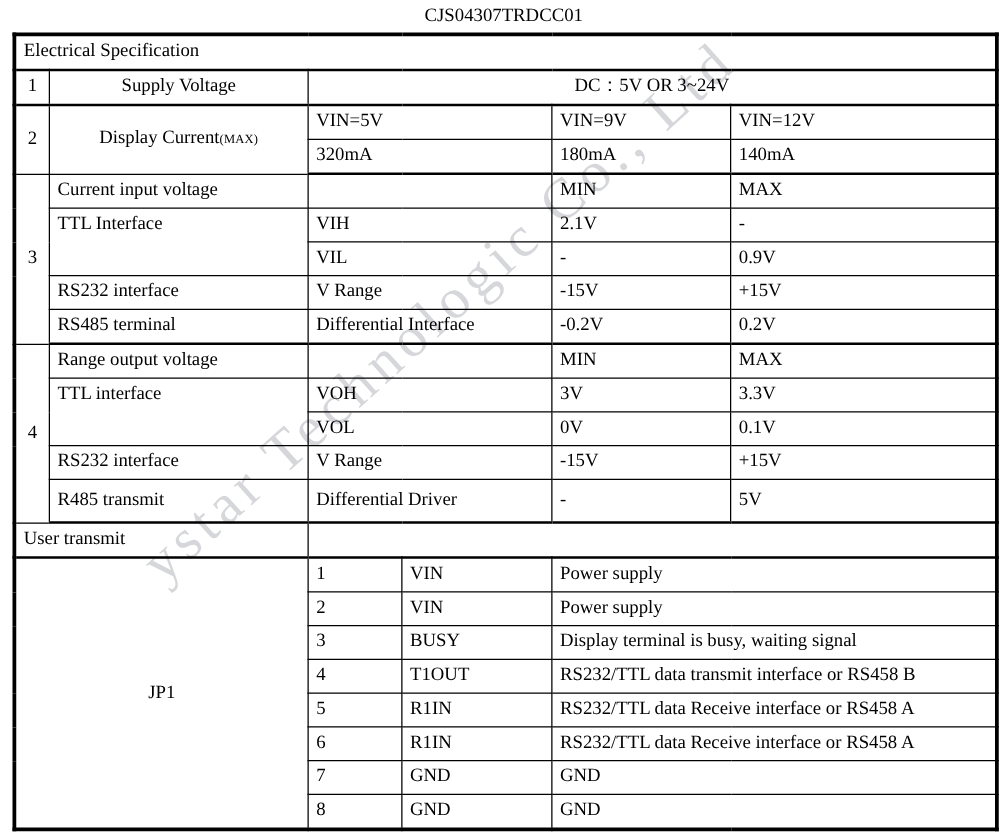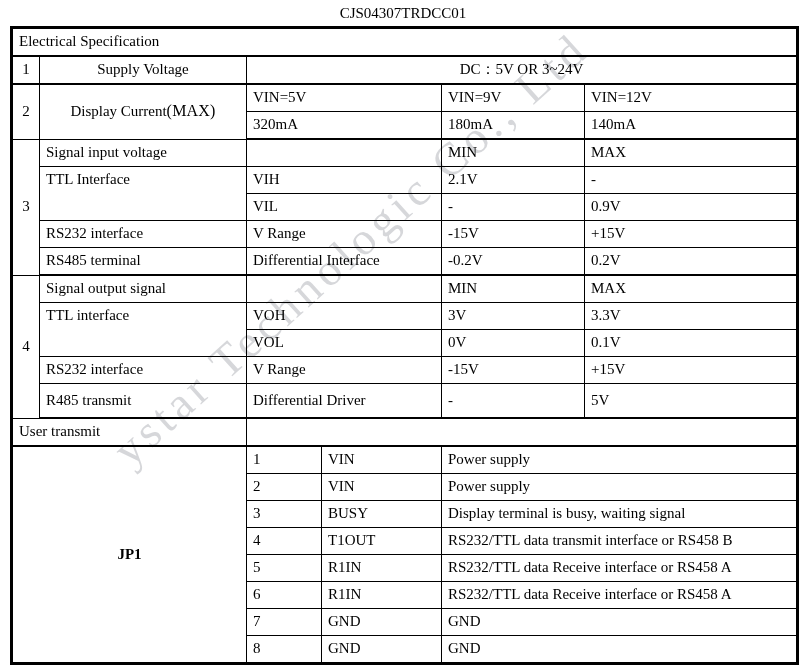--- a/index.html
+++ b/index.html
@@ -81,28 +81,28 @@
     font-family: "Liberation Serif", "DejaVu Serif", serif;
     white-space: nowrap;
     overflow: hidden;
   }
   
   table.spec {
     border: 3px solid #000000;
   }
   .c { text-align: center; }
   .l { text-align: left; }
-  .b { font-weight: bold; }
+  .b { font-weight: normal; }
 
   td.thickright { border-right: 2px solid #000000; }
   tr.thickbottom > td { border-bottom: 2px solid #000000; }
 
   .num-cell { font-size: 15px; }
   .smallcaps {
-    font-size: 16px;
+    font-size: 10px;
     letter-spacing: 0.2px;
   }
   .blank { }
 </style>
 </head>
 <body>
 
 <div id="page">
 
   <div class="watermark">
@@ -140,21 +140,21 @@
         <td class="l">VIN=12V</td>
       </tr>
       <tr class="thickbottom">
         <td colspan="2" class="l">320mA</td>
         <td class="l">180mA</td>
         <td class="l">140mA</td>
       </tr>
 
       <tr>
         <td rowspan="5" class="c num-cell thickright">3</td>
-        <td class="l">Signal input voltage</td>
+        <td class="l">Current input voltage</td>
         <td colspan="2" class="l blank"></td>
         <td class="l">MIN</td>
         <td class="l">MAX</td>
       </tr>
       <tr>
         <td rowspan="2" class="l" style="vertical-align:top;">TTL Interface</td>
         <td colspan="2" class="l">VIH</td>
         <td class="l">2.1V</td>
         <td class="l">-</td>
       </tr>
@@ -171,21 +171,21 @@
       </tr>
       <tr class="thickbottom">
         <td class="l">RS485 terminal</td>
         <td colspan="2" class="l">Differential Interface</td>
         <td class="l">-0.2V</td>
         <td class="l">0.2V</td>
       </tr>
 
       <tr>
         <td rowspan="5" class="c num-cell thickright">4</td>
-        <td class="l">Signal output signal</td>
+        <td class="l">Range output voltage</td>
         <td colspan="2" class="l blank"></td>
         <td class="l">MIN</td>
         <td class="l">MAX</td>
       </tr>
       <tr>
         <td rowspan="2" class="l" style="vertical-align:top;">TTL   interface</td>
         <td colspan="2" class="l">VOH</td>
         <td class="l">3V</td>
         <td class="l">3.3V</td>
       </tr>

